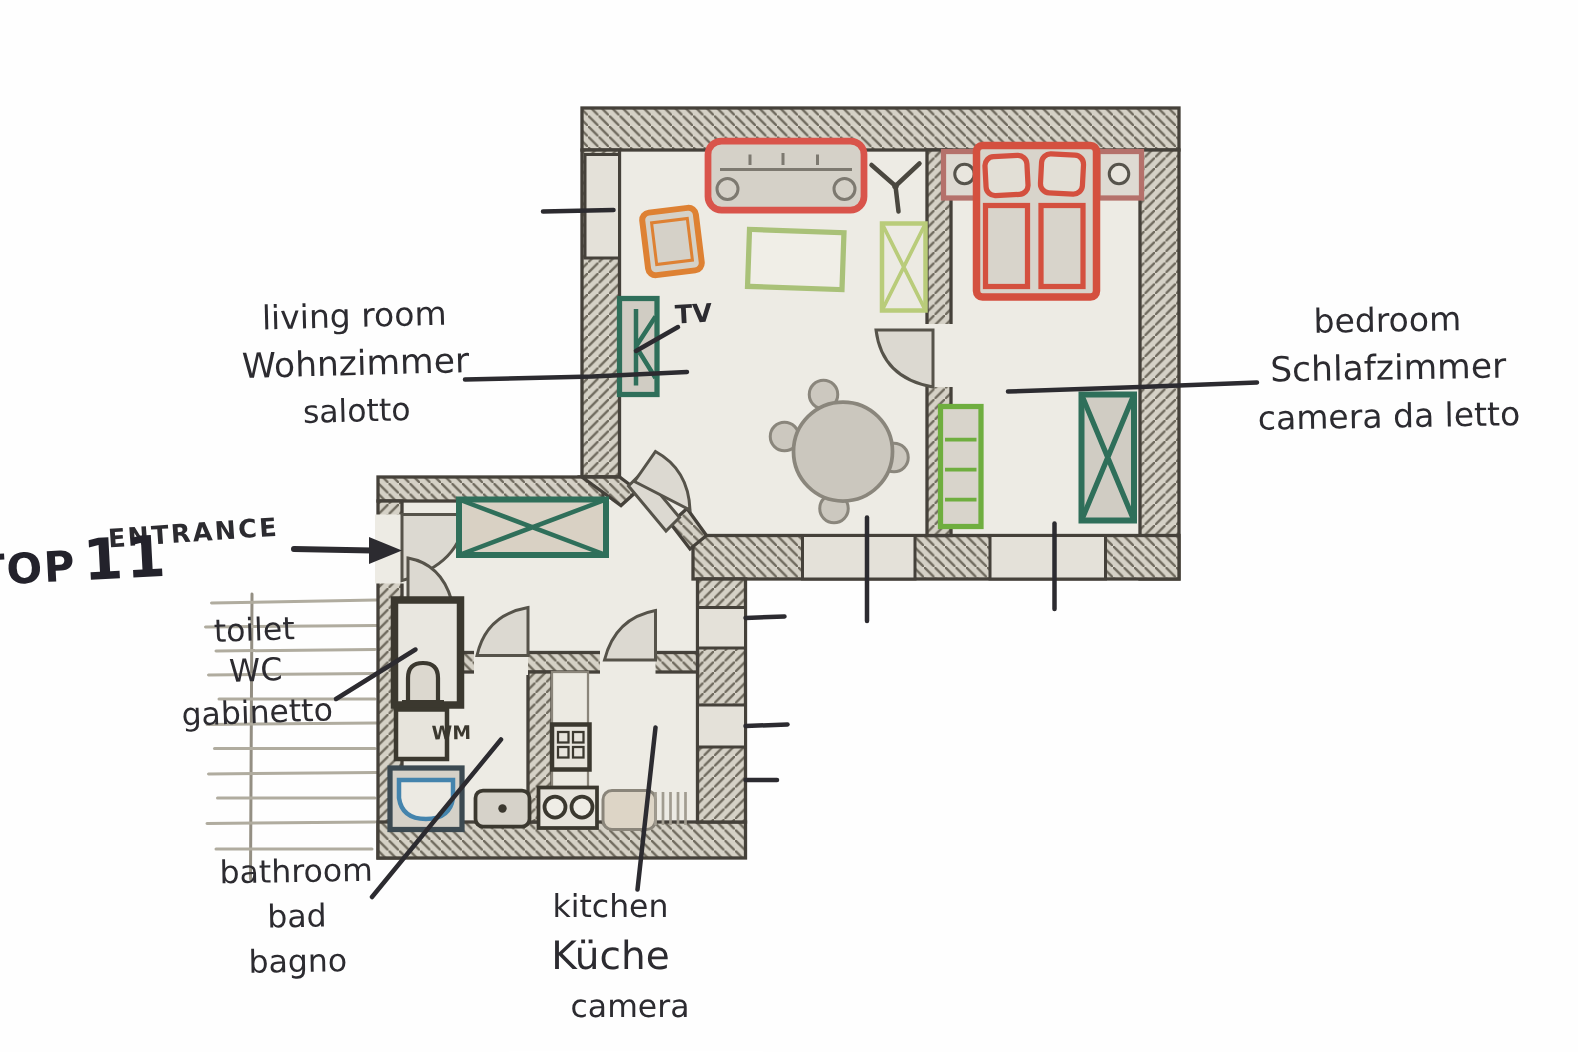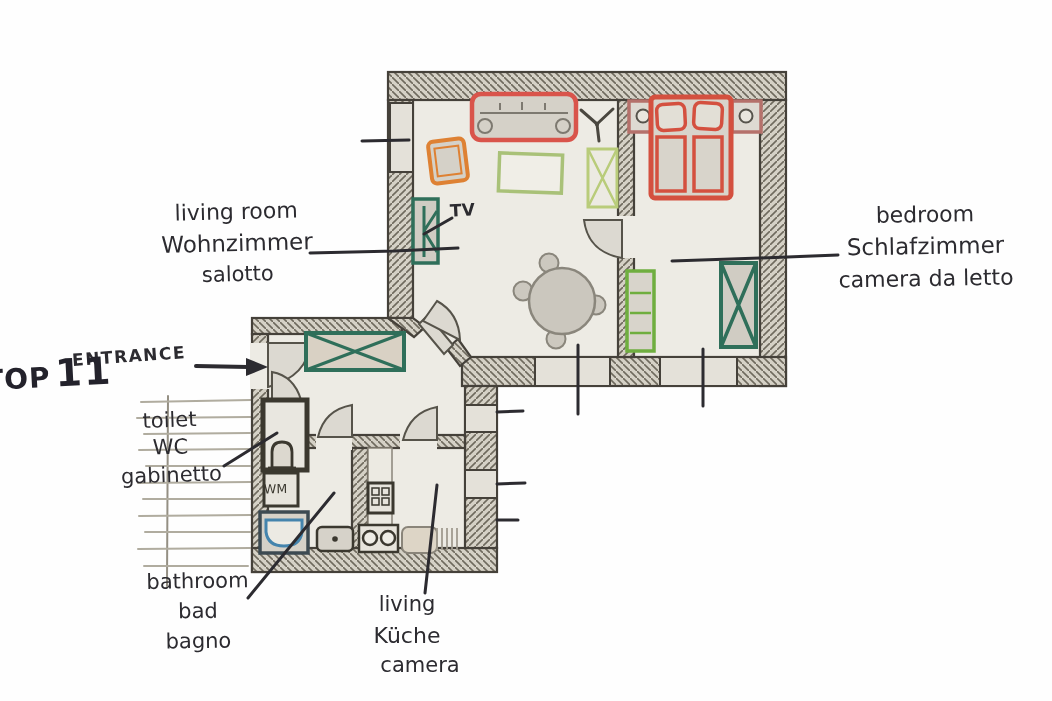--- a/index.html
+++ b/index.html
@@ -14,21 +14,21 @@
   .door{fill:#dcd9d1;stroke:#56534a;stroke-width:2;}
   .ink{stroke:#2c2b30;stroke-width:3;fill:none;stroke-linecap:round;stroke-linejoin:round;}
   .stair{stroke:#b0ac9f;stroke-width:2;fill:none;stroke-linecap:round;}
   .lbl{position:absolute;color:#2c2b30;text-align:center;line-height:1.42;}
   .lbl .ln{white-space:nowrap;}
   #unit-label{position:absolute;color:#23222b;display:flex;align-items:baseline;}
   #unit-label .unm{font-size:28px;font-weight:600;letter-spacing:1px;}
   #unit-label .uno{font-size:38px;font-weight:800;margin-left:5px;letter-spacing:2px;}
   #entrance-label{position:absolute;font-size:17px;font-weight:600;letter-spacing:1.5px;color:#2c2b30;}
   #tv-label{position:absolute;font-size:17px;font-weight:700;color:#2c2b30;}
-  #wm-label{position:absolute;width:50px;font-size:12.5px;font-weight:400;color:#3b382f;text-align:left;}
+  #wm-label{position:absolute;width:50px;font-size:12.5px;font-weight:700;color:#3b382f;text-align:right;}
 </style>
 </head>
 <body>
 
 <div id="stage">
 
 <svg id="plan" viewBox="0 0 1052 701">
   <defs>
     <pattern id="hatchV" width="7" height="7" patternUnits="userSpaceOnUse">
       <rect width="7" height="7" fill="#d5d1c6"></rect>
@@ -239,22 +239,22 @@
     <div class="ln">gabinetto</div>
   </div>
 
   <div class="lbl" id="bathroom-label" style="left:132px;top:567px;width:132px;font-size:21px;transform:rotate(-1deg)">
     <div class="ln">bathroom</div>
     <div class="ln">bad</div>
     <div class="ln">bagno</div>
   </div>
 
   <div class="lbl" id="kitchen-label" style="left:342px;top:590px;width:130px;font-size:21px;">
-    <div class="ln">living</div>
-    <div class="ln" style="font-size:22px">Küche</div>
+    <div class="ln">kitchen</div>
+    <div class="ln" style="font-size:26px">Küche</div>
     <div class="ln" style="padding-left:26px">camera</div>
   </div>
 
   <div id="tv-label" style="left:450px;top:200px;transform:rotate(-3deg)">TV</div>
 
   <div id="wm-label" style="left:264px;top:481px;transform:rotate(-1deg)">WM</div>
 
 </div>
 
 </body></html>

